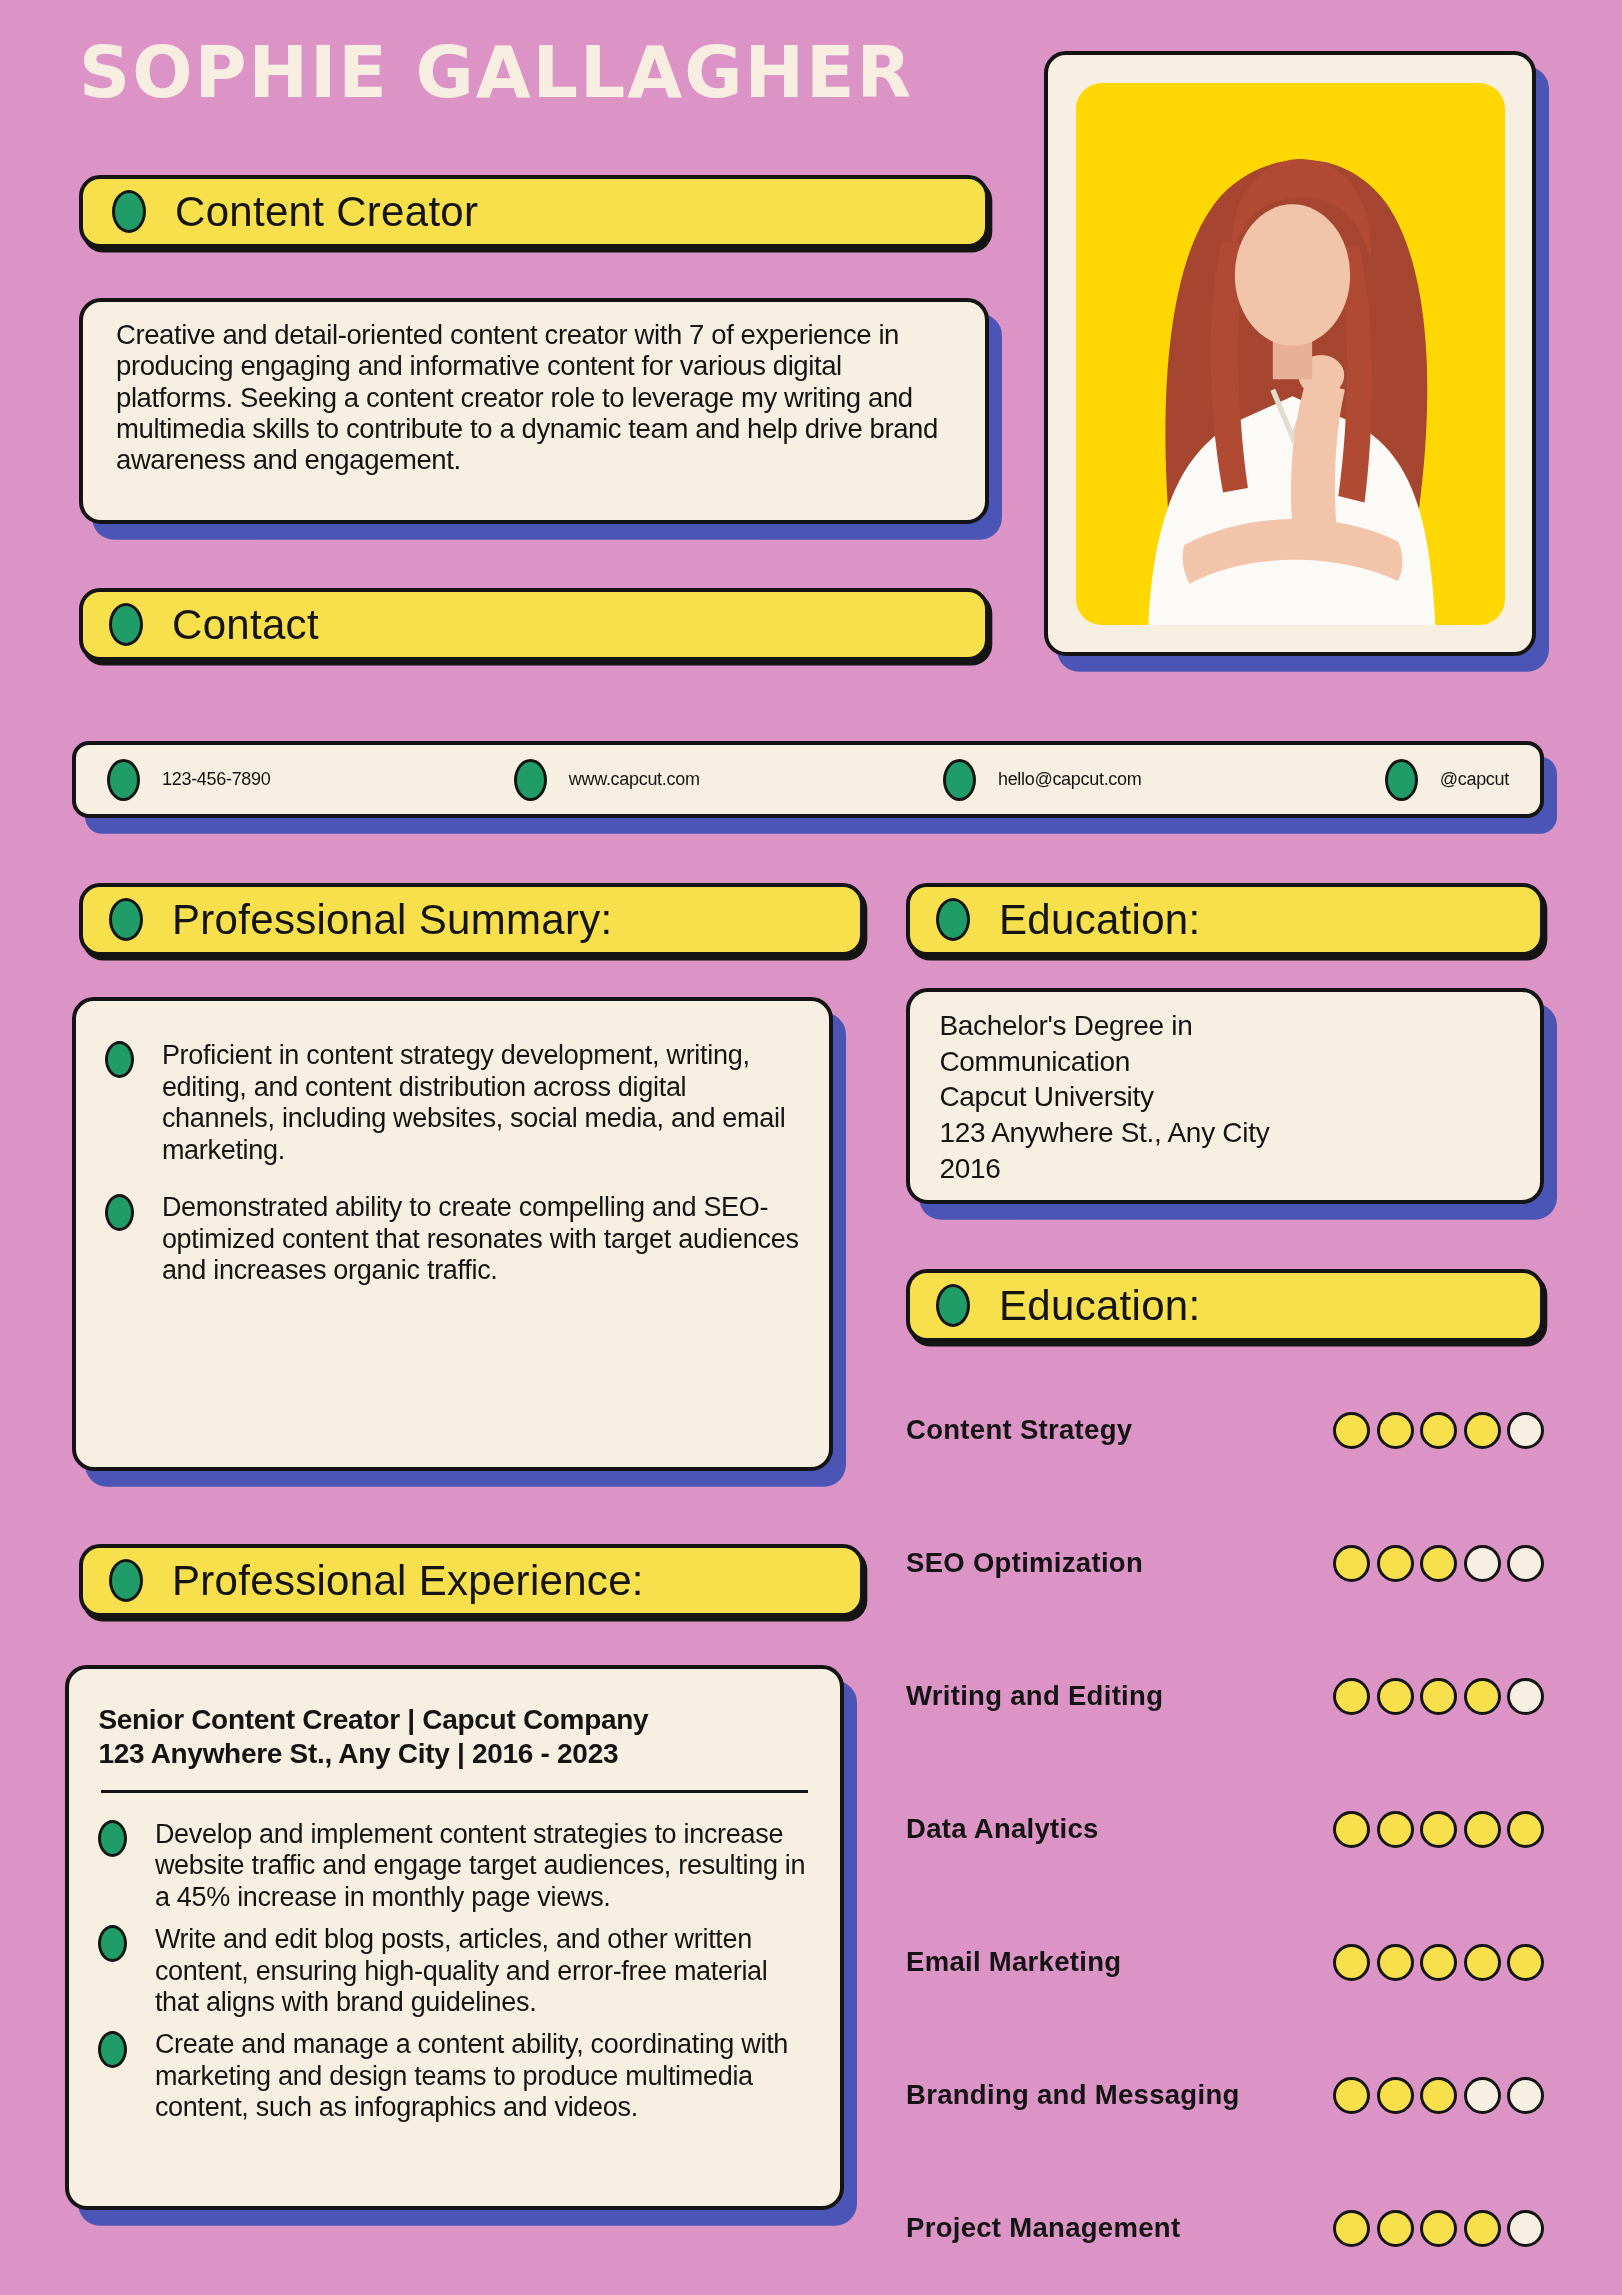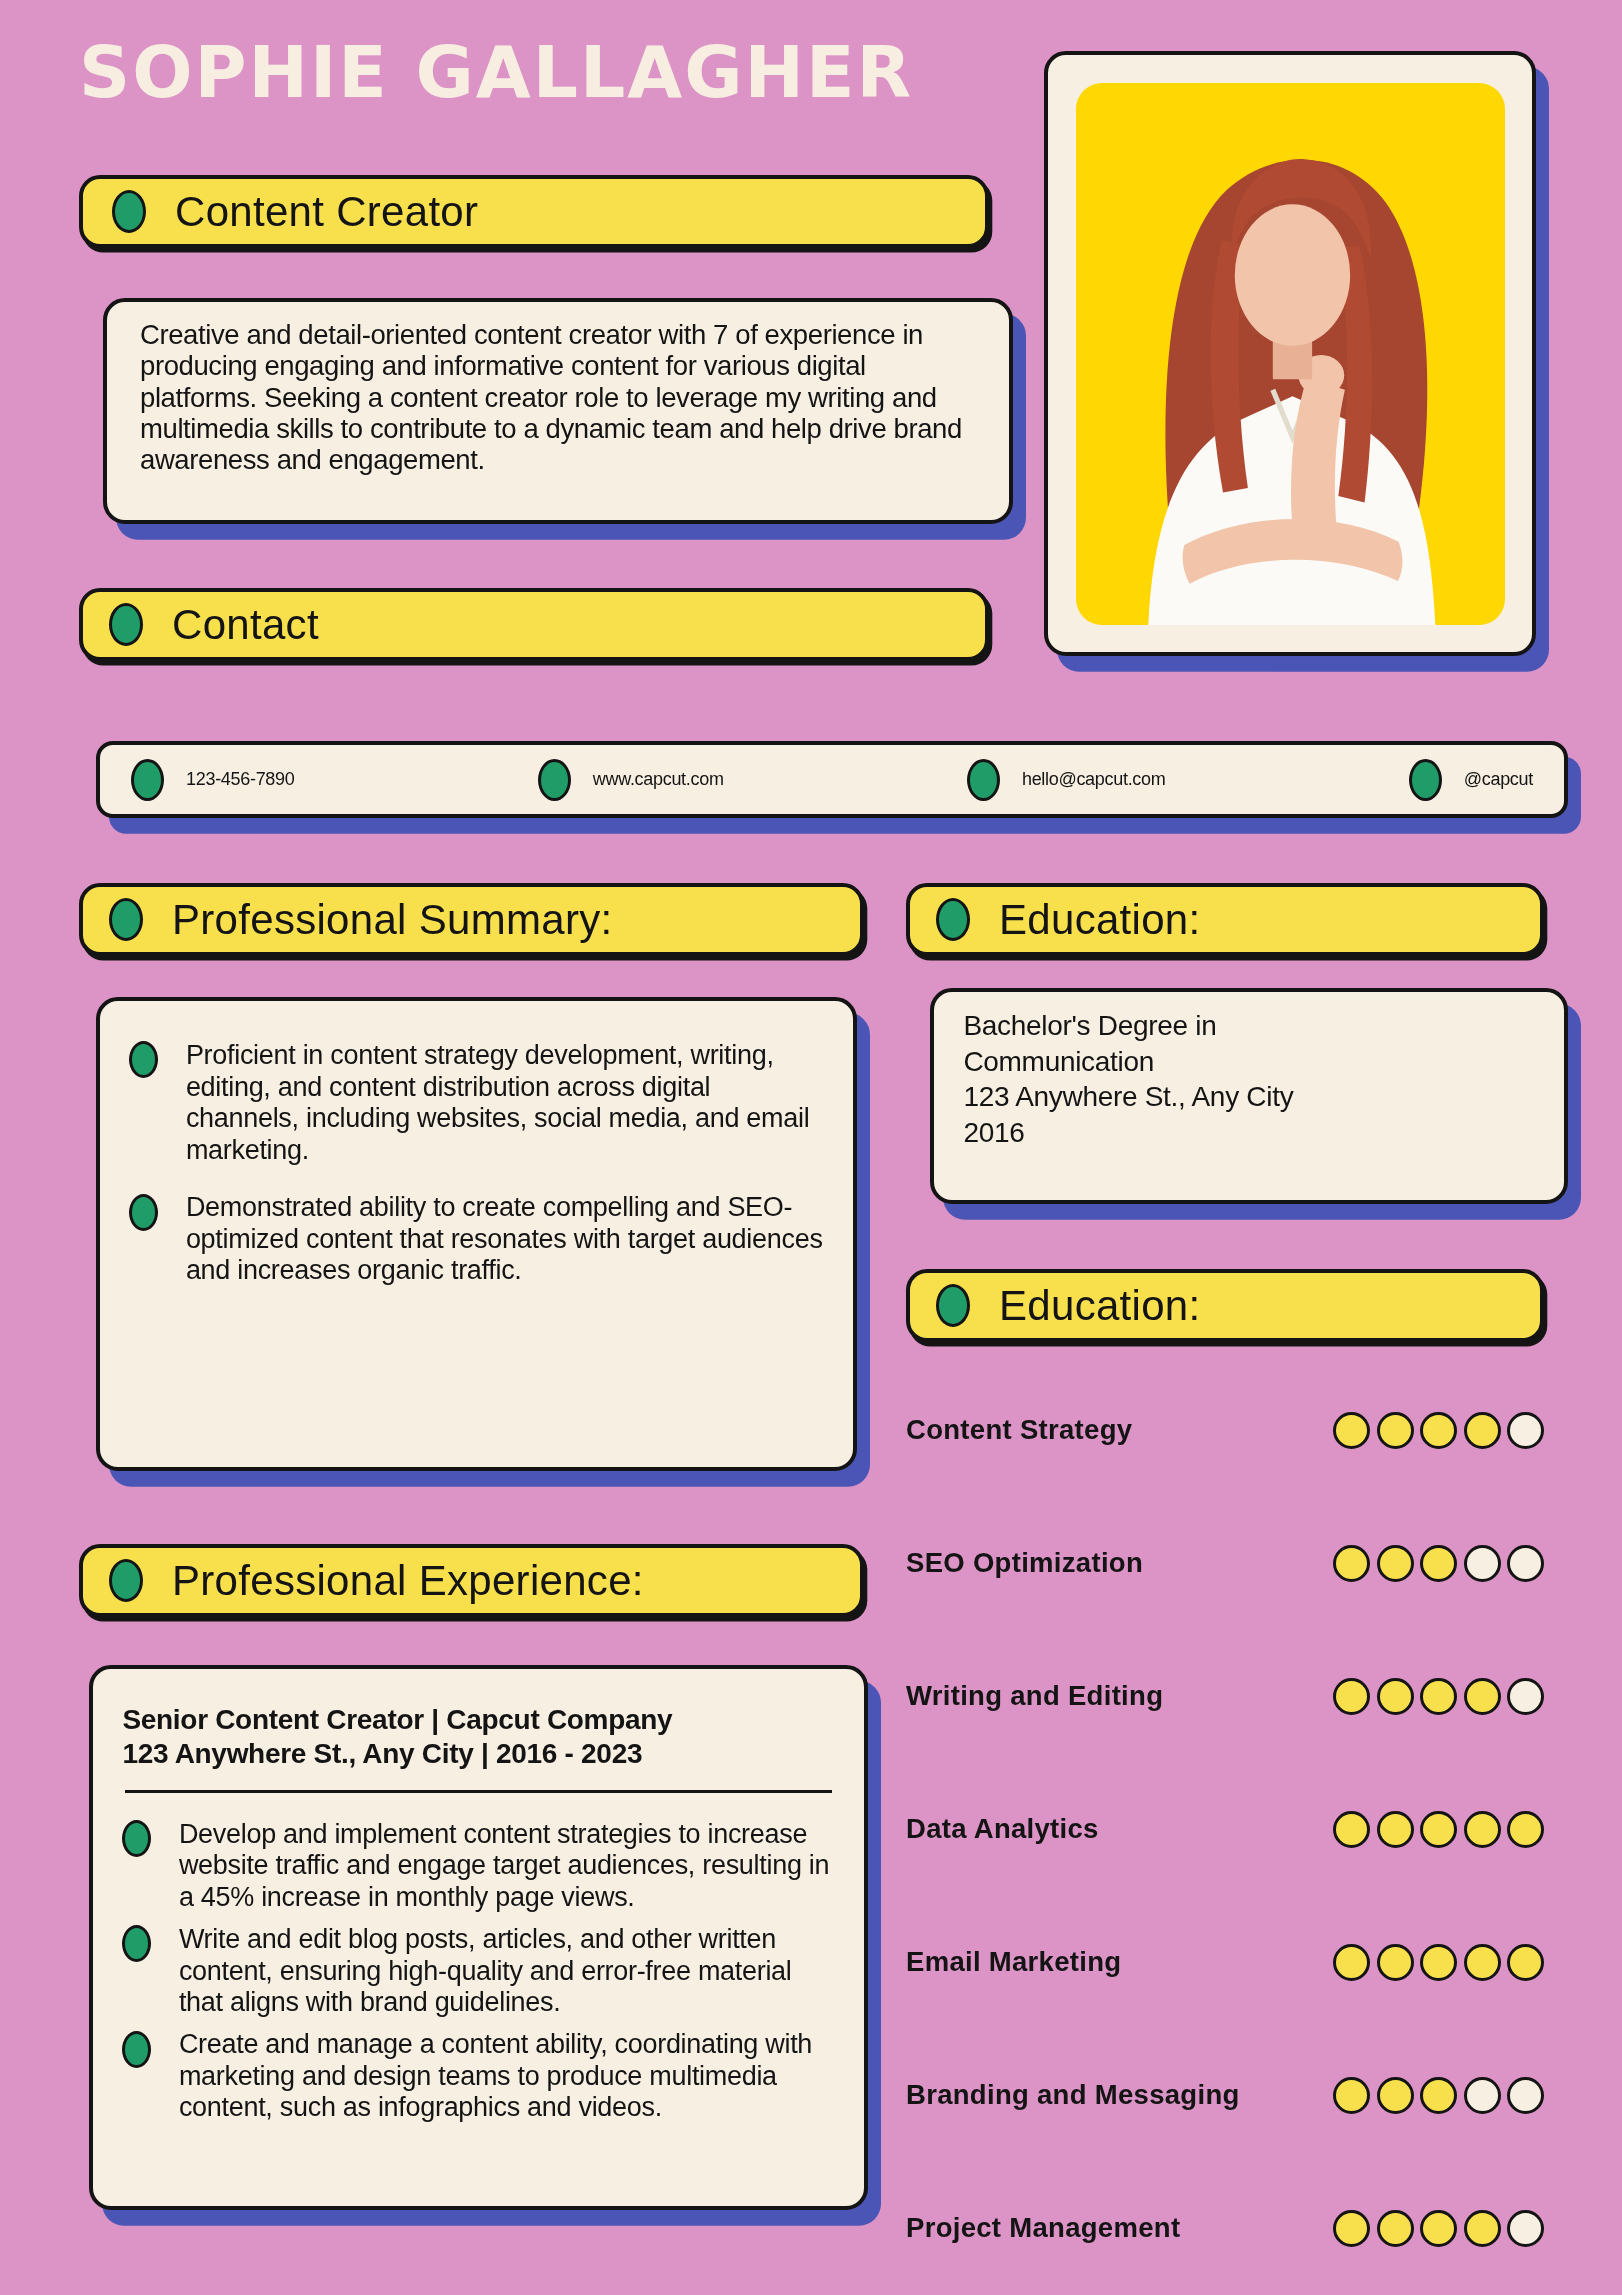--- a/index.html
+++ b/index.html
@@ -16,21 +16,21 @@
     font-size:71px;letter-spacing:2px;color:var(--title-cream);}
 
   .section-header{position:absolute;height:73px;background:var(--yellow);
     border:4.6px solid var(--ink);border-radius:21px;display:flex;align-items:center;
     padding:0 26px;box-shadow:3.3px 4.6px 0 var(--ink);}
   .hdot{width:34px;height:43px;border-radius:50%;background:var(--green);
     border:3.9px solid var(--ink);margin-right:29px;flex:0 0 auto;}
   .hlabel{font-size:42px;letter-spacing:0.3px;white-space:nowrap;}
 
   .panel{position:absolute;background:var(--cream);border:4.6px solid var(--ink);
-    border-radius:22px;box-shadow:13px 15.7px 0 var(--blue);margin-left:24px;}
+    border-radius:22px;box-shadow:13px 15.7px 0 var(--blue);}
 
   #role-header{left:79px;top:175px;width:910px;padding-left:29px;}
   #summary-panel{left:79px;top:298px;width:910px;height:226px;padding:17px 33px;}
   #summary-text{font-size:27.5px;line-height:1.14;letter-spacing:-0.4px;}
 
   #photo-frame{left:1044px;top:51px;width:492px;height:605px;background:var(--cream);
     border:4.6px solid var(--ink);border-radius:22px;position:absolute;
     box-shadow:13px 15.7px 0 var(--blue);padding:27.5px;}
   #photo{width:100%;height:100%;background:var(--photo-yellow);border-radius:26px;overflow:hidden;}
   #photo svg{display:block;width:100%;height:100%;}
@@ -146,20 +146,21 @@
       </div>
       <div class="bullet">
         <span class="bdot"></span>
         <div class="btext">Demonstrated ability to create compelling and SEO-optimized content that resonates with target audiences and increases organic traffic.</div>
       </div>
     </div>
 
   <div class="panel" id="edu-panel">
       <div class="edu-line">Bachelor's Degree in</div>
       <div class="edu-line">Communication</div>
+      <div class="edu-line">Capcut University</div>
       <div class="edu-line">123 Anywhere St., Any City</div>
       <div class="edu-line">2016</div>
     </div>
 
   <div class="section-header" id="skills-header">
     <span class="hdot"></span>
     <span class="hlabel">Education:</span>
   </div>
 
   <div id="skills-list">

